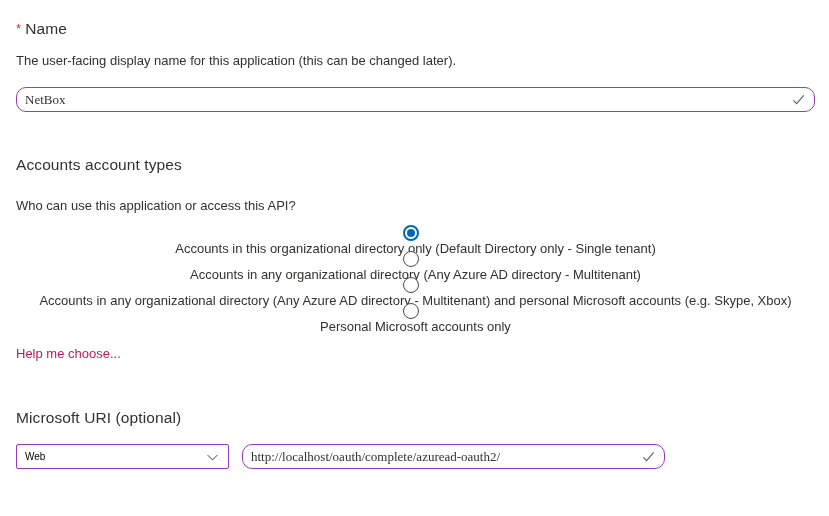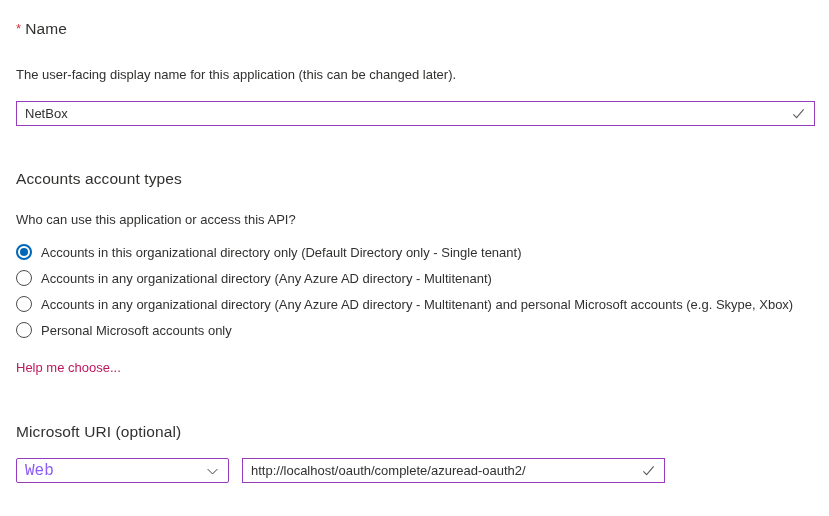--- a/index.html
+++ b/index.html
@@ -15,29 +15,29 @@
     font-size: 15.5px;
     font-weight: 400;
     color: #323130;
     letter-spacing: 0.1px;
   }
   .required-marker { color: #d13438; margin-right: 4px; font-size: 13px; vertical-align: 1px; }
   .desc { font-size: 13px; color: #323130; line-height: 19px; }
 
   
   .name-title { margin-top: 8px; }
-  .name-desc { margin-top: 27px; }
+  .name-desc { margin-top: 13px; }
   .field-wrap { position: relative; margin-top: 17px; }
   .text-field {
     width: 799px;
     height: 25px;
     border: 1px solid #953cbd;
-    border-radius: 0;
+    border-radius: 10px;
     background: #fff;
-    font-family: Liberation Sans, sans-serif;
+    font-family: Liberation Serif, serif;
     font-size: 13px;
     color: #323130;
     padding: 0 28px 0 8px;
     outline: none;
   }
   .field-check {
     position: absolute;
     right: 9px;
     top: 5px;
     width: 15px;
@@ -47,20 +47,21 @@
 
   
   .sat-title { margin-top: 44px; }
   .sat-question { margin-top: 22px; }
   .radio-group { margin-top: 10px; }
   .radio-row {
     display: flex;
     align-items: center;
     height: 26px;
     cursor: pointer;
+    flex-direction: column;
   }
   .radio {
     flex: 0 0 auto;
     width: 16px;
     height: 16px;
     border: 1px solid #4d4b49;
     border-radius: 50%;
     background: #fff;
     position: relative;
     margin-right: 9px;
@@ -96,21 +97,21 @@
     height: 25px;
     border: 1px solid #953cbd;
     border-radius: 2px;
     background: #fff;
     display: flex;
     align-items: center;
     padding: 0 30px 0 8px;
     cursor: pointer;
     margin-right: 13px;
   }
-  .dropdown-value { font-size: 16px; color: #8b5cf6; font-family: Liberation Mono, monospace; }
+  .dropdown-value { font-size: 10px; color: #000000; }
   .dropdown-chevron {
     position: absolute;
     right: 9px;
     top: 6px;
     width: 13px;
     height: 13px;
     pointer-events: none;
   }
   .uri-field-wrap { position: relative; margin-top: 0; }
   .uri-field { width: 423px; }

